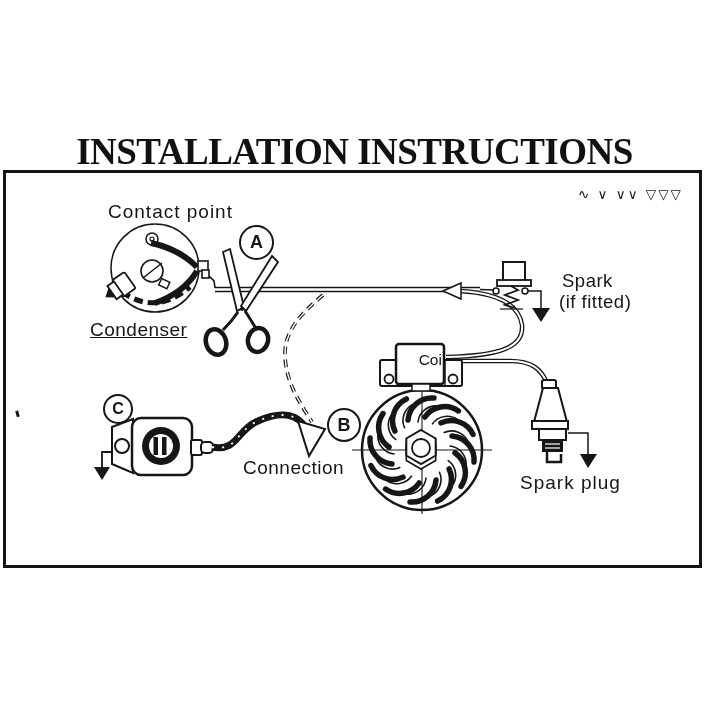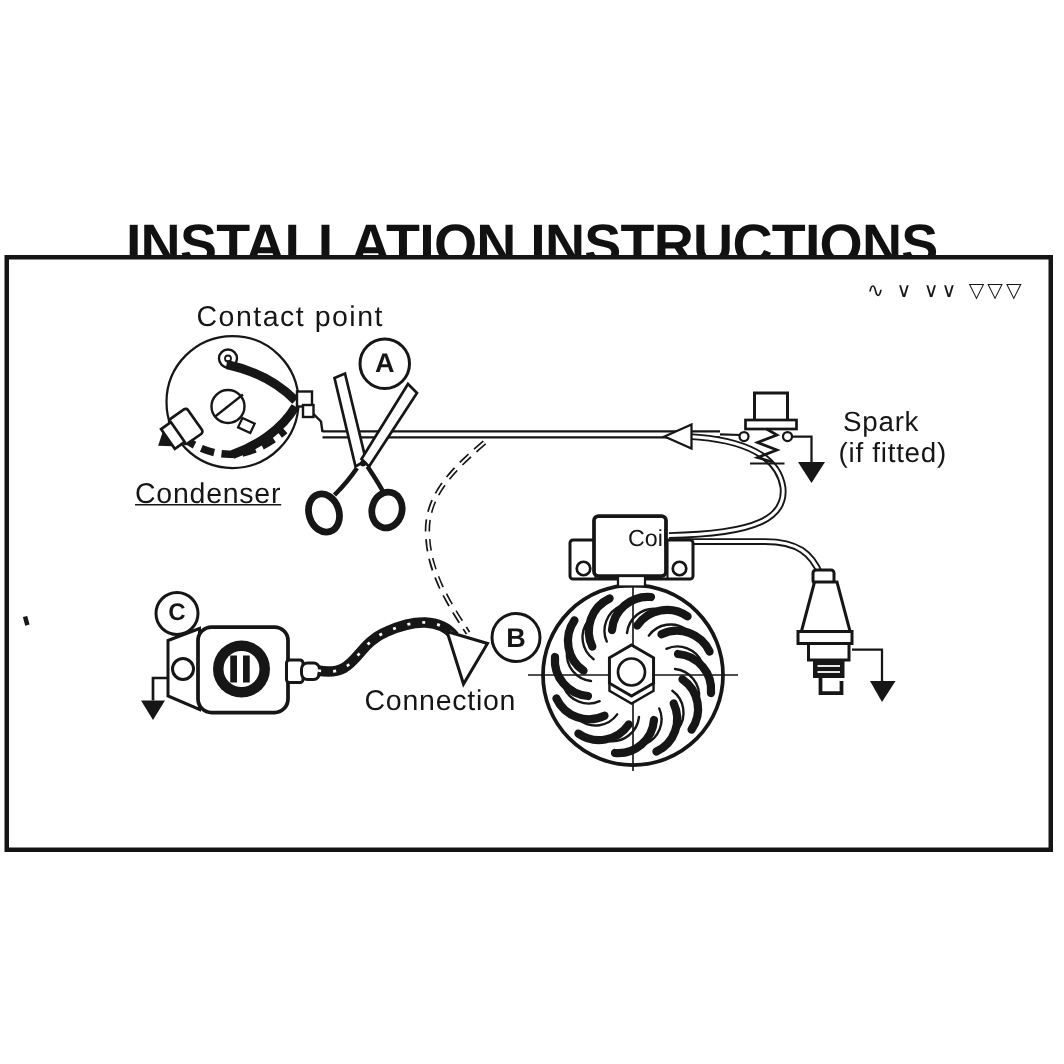--- a/index.html
+++ b/index.html
@@ -1,31 +1,32 @@
 <!DOCTYPE html>
 <html><head>
 <meta charset="utf-8">
 <style>
   html,body { margin:0; padding:0; background:#fff; }
   .page {
     position:relative; width:709px; height:709px; background:#ffffff;
     font-family:"Liberation Sans", sans-serif; color:#161616; overflow:hidden;
   }
   .title {
-    position:absolute; left:0; top:142px; width:100%;
+    position:absolute; left:0; top:130px; width:100%;
     text-align:center; font-size:37px; font-weight:bold; letter-spacing:-0.5px;
     color:#111;
+    font-family:Liberation Serif, serif;
   }
   .diagram-box {
     position:absolute; left:3px; top:170px; width:693px; height:392px;
     border:3px solid #151515; background:#fff;
   }
   .art { position:absolute; left:0; top:0; width:709px; height:709px; }
   .lbl { position:absolute; white-space:nowrap; color:#161616; }
-  .lbl-contact    { left:108px; top:201px; font-size:19px; letter-spacing:1px;margin-left:23px; }
+  .lbl-contact    { left:108px; top:201px; font-size:19px; letter-spacing:1px; }
   .lbl-condenser  { left:90px;  top:319px; font-size:19px; letter-spacing:0.5px;text-decoration:underline; }
   .lbl-switch     { left:562px; top:270px; font-size:18.5px; letter-spacing:0.5px; }
   .lbl-switchnote { left:559px; top:291px; font-size:18.5px; letter-spacing:0.5px; }
   .lbl-coil       { left:397px; top:351px; width:46px; text-align:center; font-size:15.5px;margin-left:12px; }
   .lbl-connection { left:243px; top:457px; font-size:19px; letter-spacing:0.5px; }
   .lbl-sparkplug  { left:520px; top:472px; font-size:19px; letter-spacing:1px; }
   .lbl-flywheel   { left:329px; top:512px; font-size:19.5px; letter-spacing:0.5px; }
   .marks {
     position:absolute; left:578px; top:186px; font-size:13.5px; letter-spacing:2px;
     font-family:"DejaVu Sans", sans-serif; color:#161616;
@@ -193,20 +194,21 @@
       <rect x="16" y="411" width="3" height="6" fill="#161616" transform="rotate(-15 17 414)"></rect>
     </g>
   </svg>
 
   <div class="lbl lbl-contact">Contact point</div>
   <div class="lbl lbl-condenser">Condenser</div>
   <div class="lbl lbl-switch">Spark</div>
   <div class="lbl lbl-switchnote">(if fitted)</div>
   <div class="lbl lbl-coil">Coil</div>
   <div class="lbl lbl-connection">Connection</div>
+  <div class="lbl lbl-sparkplug">Spark plug</div>
 
   <div class="step step-a">A</div>
   <div class="step step-b">B</div>
   <div class="step step-c">C</div>
 
   <div class="marks">∿ ∨ ∨∨ ▽▽▽</div>
 
 </div>
 
 </body></html>

